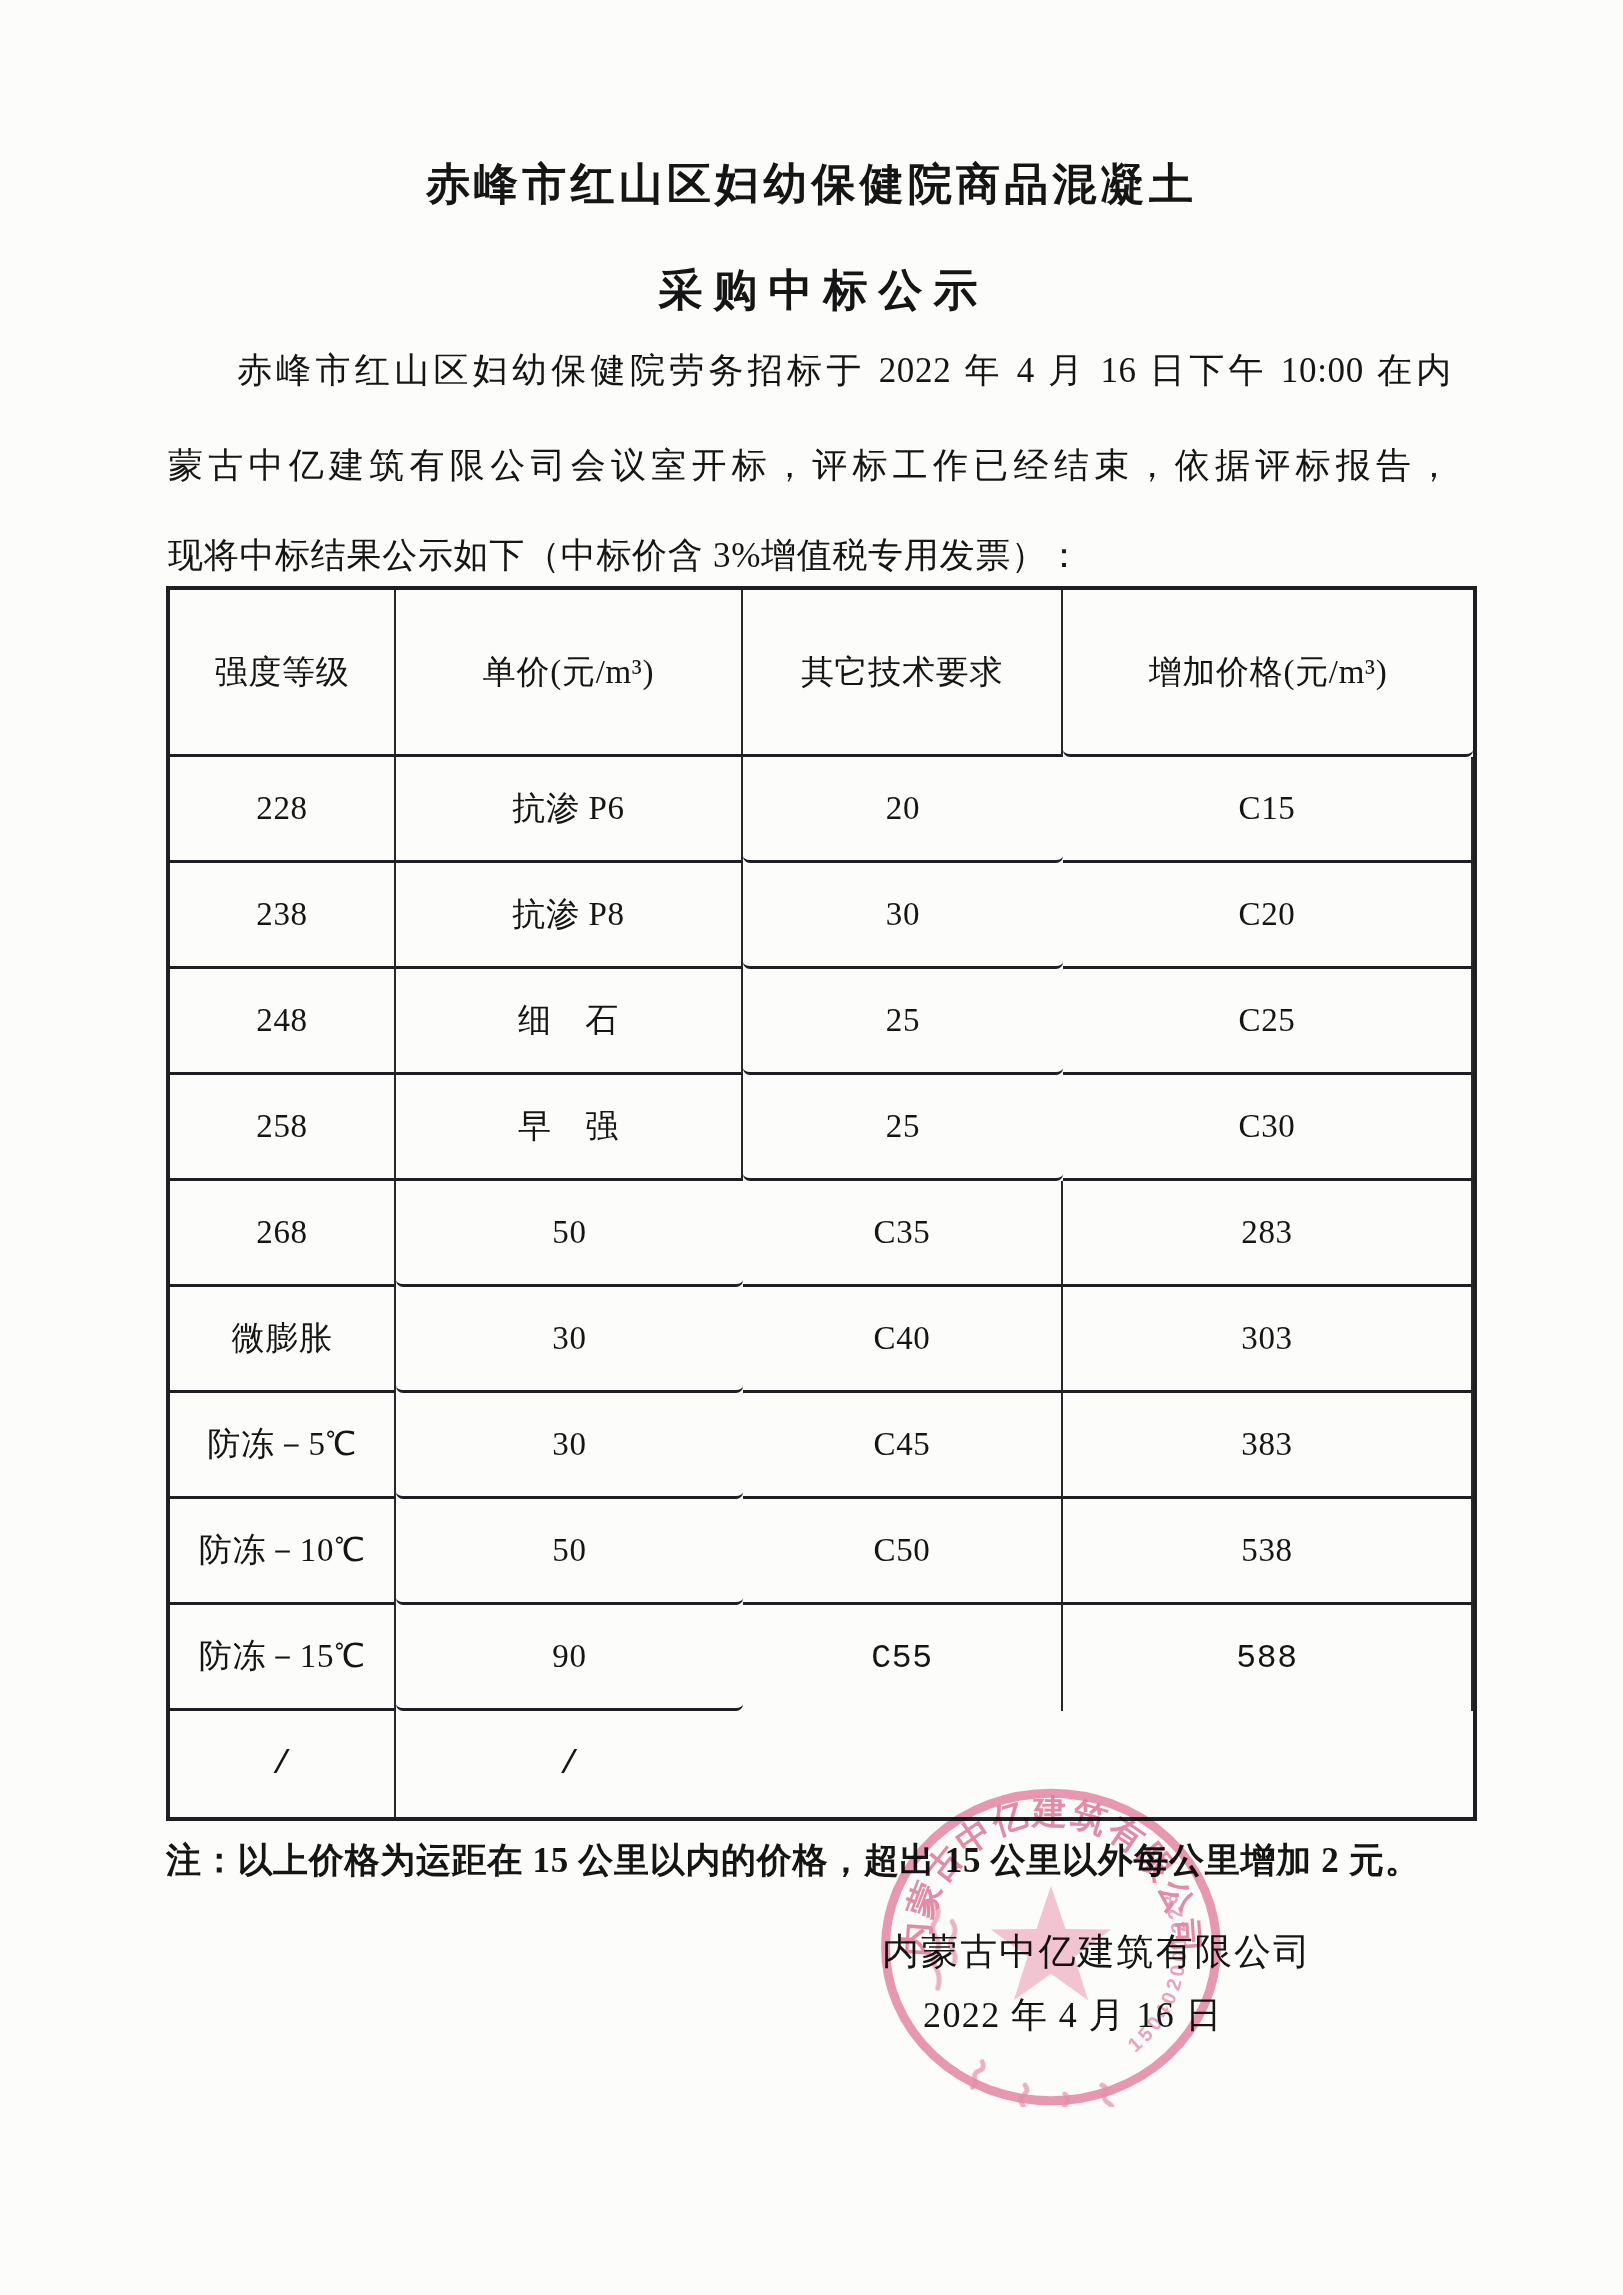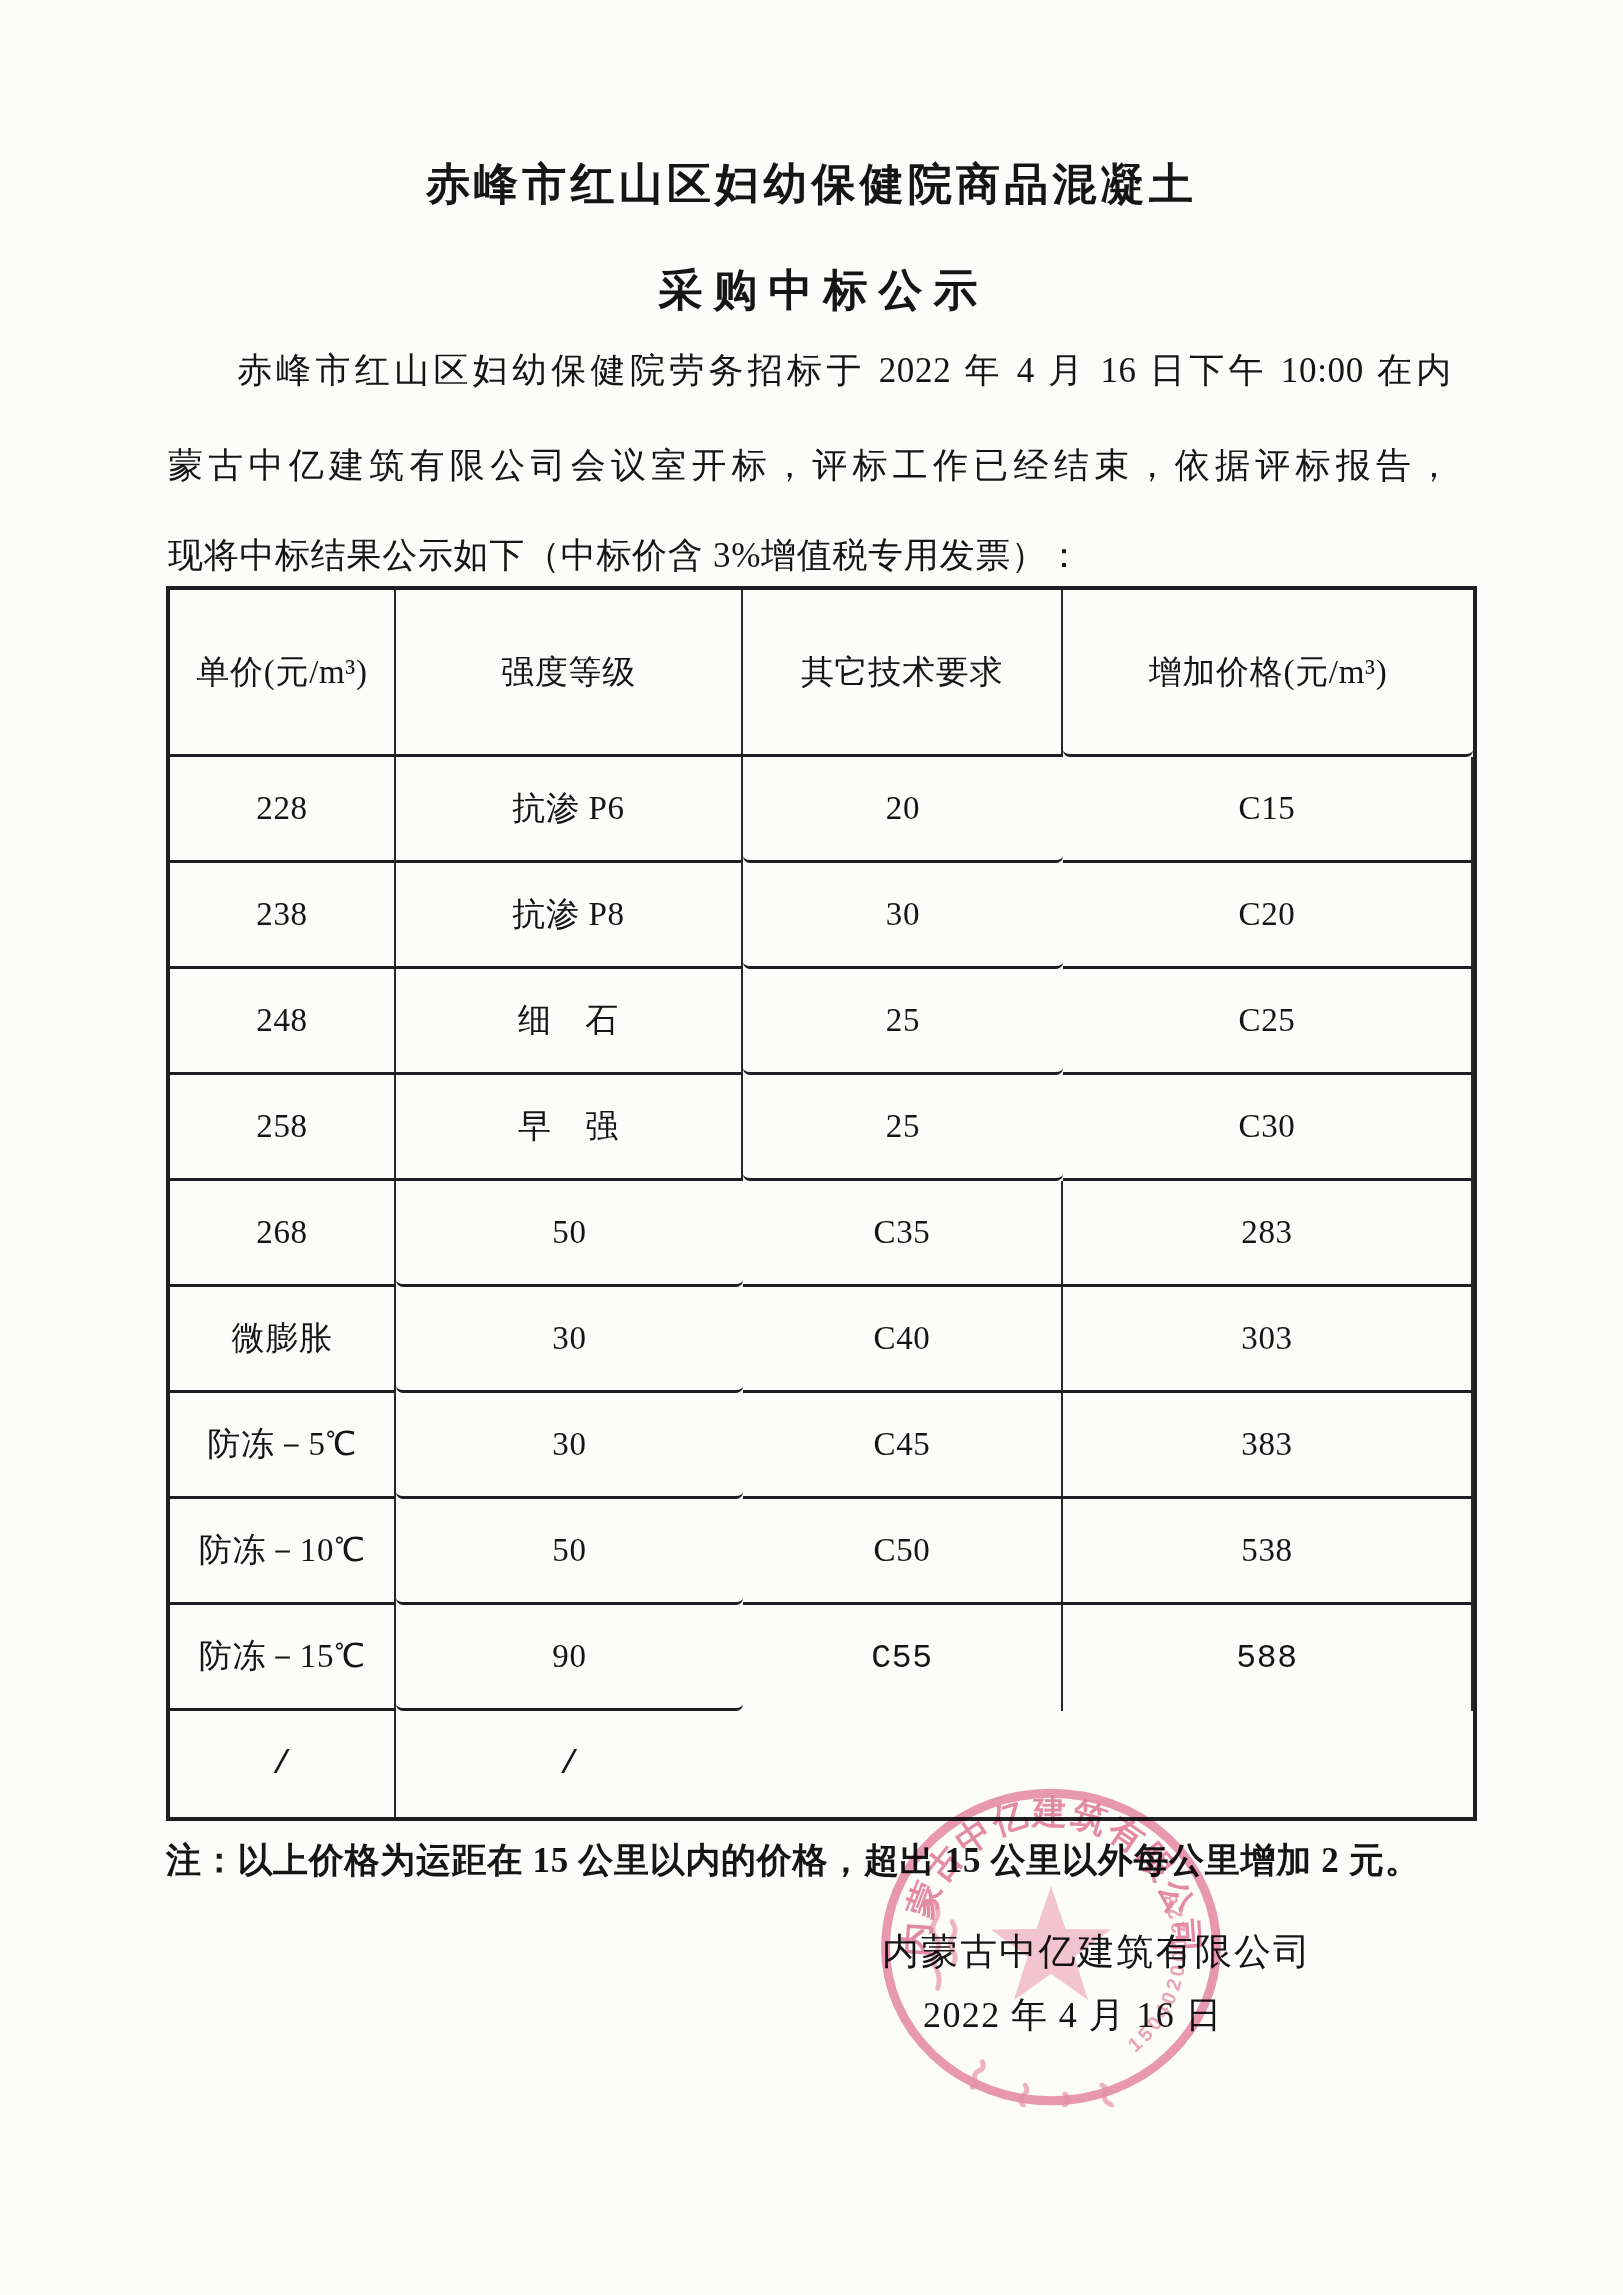--- a/index.html
+++ b/index.html
@@ -81,22 +81,22 @@
 <div class="page">
 
   <div class="title l1">赤峰市红山区妇幼保健院商品混凝土</div>
   <div class="title l2">采购中标公示</div>
 
   <div class="para-line j p1">赤峰市红山区妇幼保健院劳务招标于 2022 年 4 月 16 日下午 10:00 在内</div>
   <div class="para-line j p2">蒙古中亿建筑有限公司会议室开标，评标工作已经结束，依据评标报告，</div>
   <div class="para-line p3">现将中标结果公示如下（中标价含 3%增值税专用发票）：</div>
 
   <div class="price-table">
+    <div class="cell">强度等级</div>
     <div class="cell">单价(元/m³)</div>
-    <div class="cell">强度等级</div>
     <div class="cell">其它技术要求</div>
     <div class="cell lastcol">增加价格(元/m³)</div>
 
     <div class="cell">228</div>
     <div class="cell">抗渗 P6</div>
     <div class="cell lastcol">20</div>
 
     <div class="cell">C15</div>
     <div class="cell">238</div>
     <div class="cell">抗渗 P8</div>

